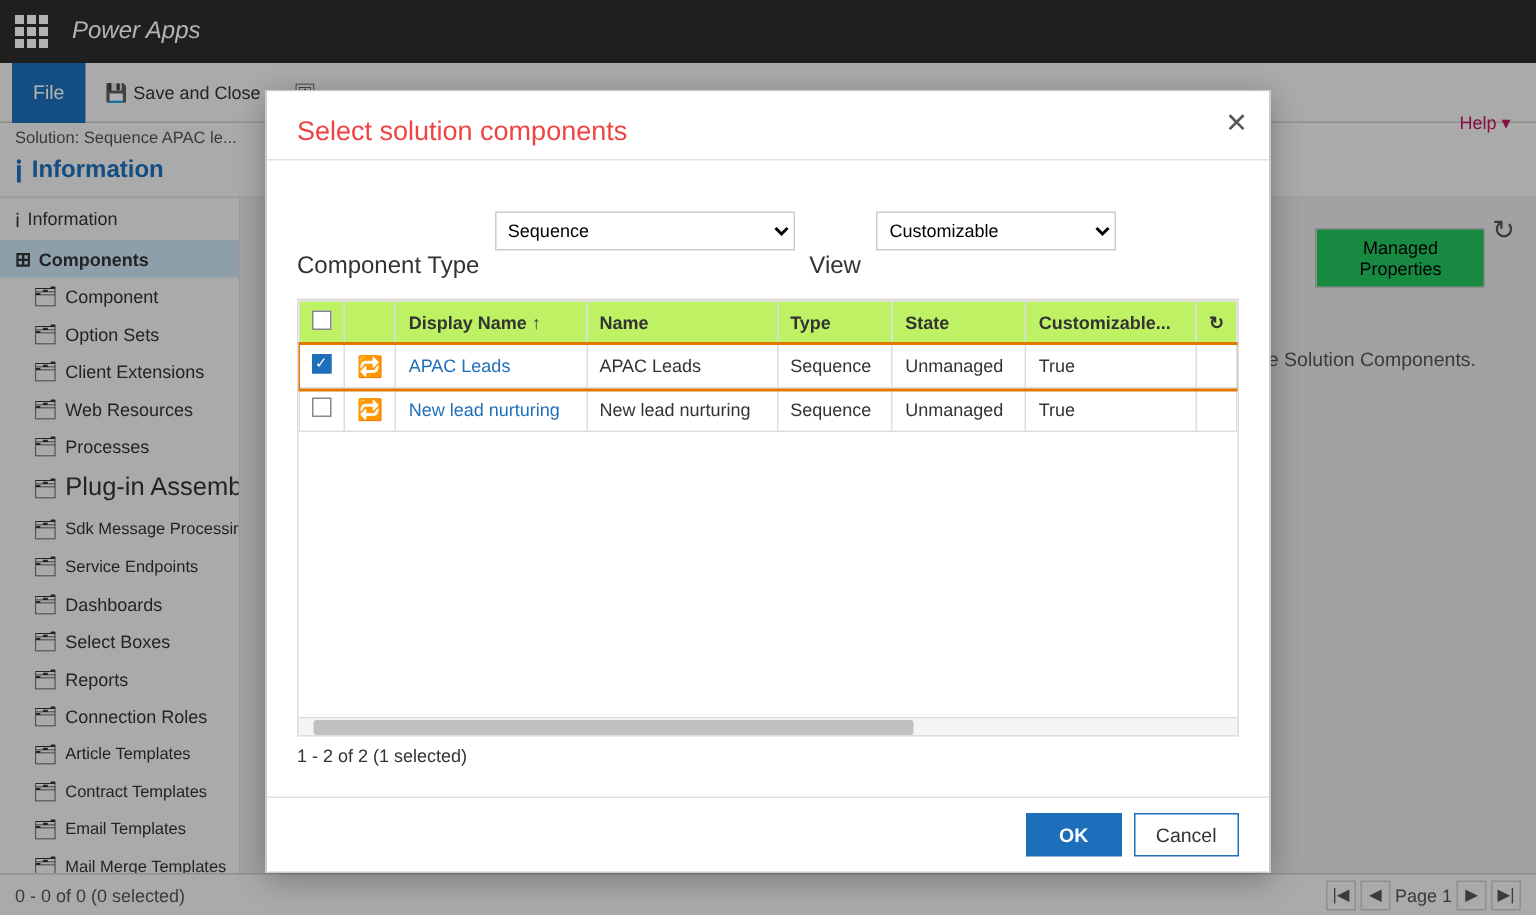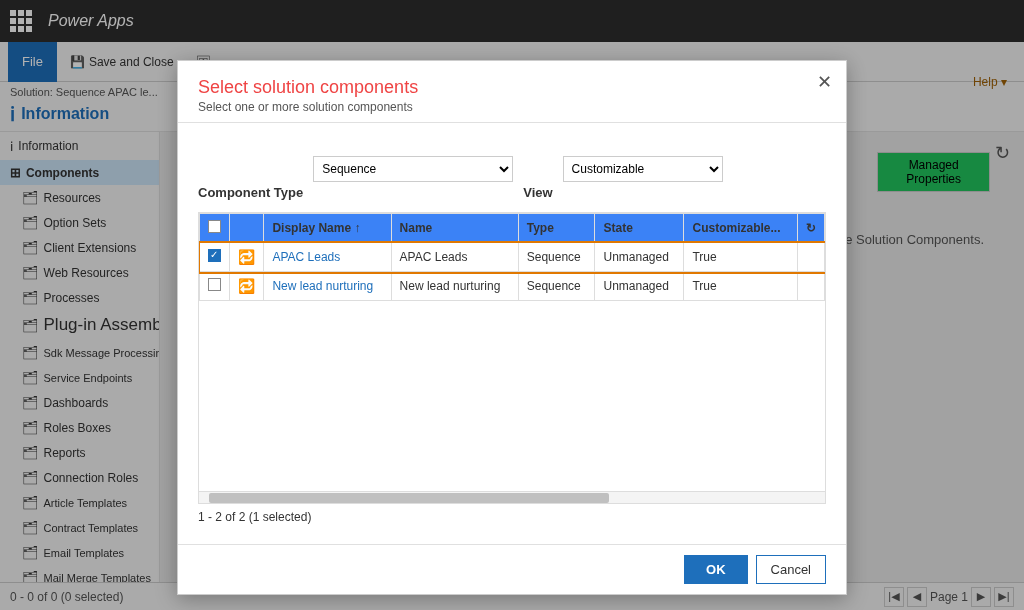--- a/index.html
+++ b/index.html
@@ -65,21 +65,21 @@
     .help-btn {
       margin-left: auto;
       display: flex;
       align-items: center;
       gap: 4px;
       padding: 4px 8px;
       background: transparent;
       border: 1px solid transparent;
       cursor: pointer;
       font-size: 12px;
-      color: #a16207;
+      color: #be185d;
       margin-top: 40px;
     }
 
     
     .breadcrumb-area {
       background: #f4f4f4;
       padding: 4px 10px;
       font-size: 11px;
       color: #555;
       border-bottom: 1px solid #ddd;
@@ -226,22 +226,22 @@
     }
 
     
     .filter-row {
       display: flex;
       align-items: center;
       gap: 10px;
       margin-bottom: 12px;
     }
     .filter-label {
-      font-size: 13px;
-      font-weight: 700;
+      font-size: 16px;
+      font-weight: 400;
       color: #333;
       margin-top: 48px;
     }
     .filter-select {
       height: 26px;
       border: 1px solid #ccc;
       font-size: 12px;
       padding: 0 4px;
       cursor: pointer;
       background: white;
@@ -249,21 +249,21 @@
     .filter-select.wide { width: 200px; }
     .filter-select.medium { width: 160px; }
 
     
     .data-table {
       width: 100%;
       border-collapse: collapse;
       font-size: 12px;
     }
     .data-table th {
-      background: #3b82f6;
+      background: #bef264;
       border: 1px solid #ddd;
       padding: 6px 8px;
       text-align: left;
       font-weight: 600;
       color: #333;
       cursor: pointer;
     }
     .data-table td {
       border: 1px solid #ddd;
       padding: 6px 8px;
@@ -416,21 +416,21 @@
     <div class="sidebar-item">
       <span class="sidebar-icon">ℹ</span>
       <span>Information</span>
     </div>
     <div class="sidebar-item bold selected">
       <span class="sidebar-icon">⊞</span>
       <span>Components</span>
     </div>
     <div class="sidebar-item" style="padding-left:22px;">
       <span class="sidebar-icon">🗂</span>
-      <span>Resources</span>
+      <span>Component</span>
     </div>
     <div class="sidebar-item" style="padding-left:22px;">
       <span class="sidebar-icon">🗂</span>
       <span>Option Sets</span>
     </div>
     <div class="sidebar-item" style="padding-left:22px;">
       <span class="sidebar-icon">🗂</span>
       <span>Client Extensions</span>
     </div>
     <div class="sidebar-item" style="padding-left:22px;">
@@ -452,21 +452,21 @@
     <div class="sidebar-item" style="padding-left:22px;">
       <span class="sidebar-icon">🗂</span>
       <span style="font-size:11px;">Service Endpoints</span>
     </div>
     <div class="sidebar-item" style="padding-left:22px;">
       <span class="sidebar-icon">🗂</span>
       <span>Dashboards</span>
     </div>
     <div class="sidebar-item" style="padding-left:22px;">
       <span class="sidebar-icon">🗂</span>
-      <span>Roles Boxes</span>
+      <span>Select Boxes</span>
     </div>
     <div class="sidebar-item" style="padding-left:22px;">
       <span class="sidebar-icon">🗂</span>
       <span>Reports</span>
     </div>
     <div class="sidebar-item" style="padding-left:22px;">
       <span class="sidebar-icon">🗂</span>
       <span style="font-size:12px;">Connection Roles</span>
     </div>
     <div class="sidebar-item" style="padding-left:22px;">
@@ -512,21 +512,20 @@
     <button class="nav-btn">▶</button>
     <button class="nav-btn">▶|</button>
   </span>
 </div>
 
 <div class="modal-overlay">
   <div class="modal">
 
     <div class="modal-header">
       <div class="modal-title">Select solution components</div>
-      <div class="modal-subtitle">Select one or more solution components</div>
       <button class="modal-close">✕</button>
     </div>
 
     <div class="modal-body">
 
       <div class="filter-row">
         <span class="filter-label">Component Type</span>
         <select class="filter-select wide">
           <option>Sequence</option>
         </select>

